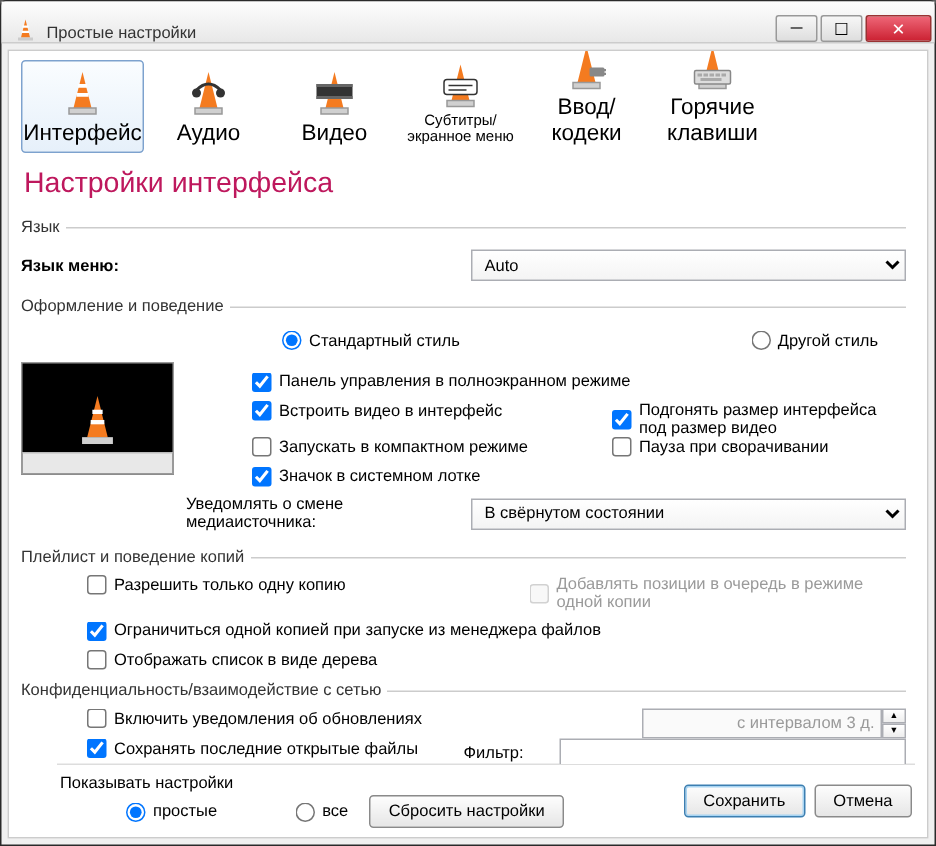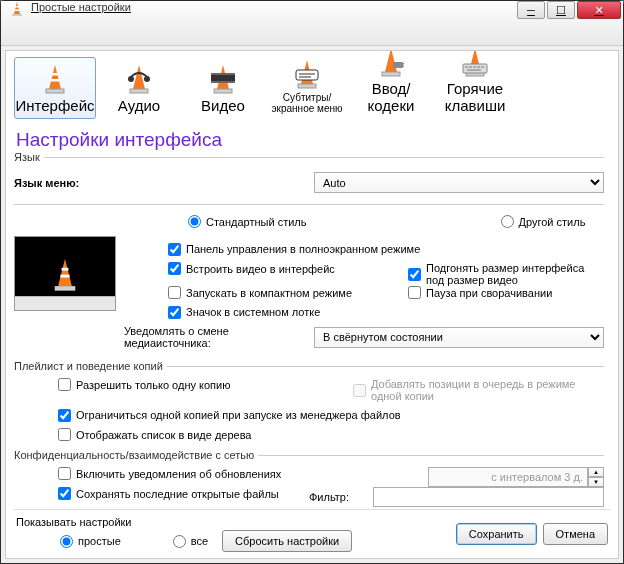--- a/index.html
+++ b/index.html
@@ -1,51 +1,51 @@
 <!DOCTYPE html>
 <html><head>
 <meta charset="utf-8">
 <style>
 * { box-sizing: border-box; margin: 0; padding: 0; font-family: "Segoe UI", Tahoma, sans-serif; font-size: 11px; }
 body { background: #5a5a5a; width: 624px; height: 564px; overflow: hidden; }
 .window { width: 624px; height: 564px; background: #f0f0f0; border: 1px solid #2a2a2a; border-radius: 4px 4px 0 0; display: flex; flex-direction: column; }
-.titlebar { height: 45px; background: linear-gradient(#fdfdfd,#e8e8e8); display: flex; align-items: flex-start; padding: 0 2px 0 8px; border-bottom: 1px solid #ccc; text-decoration: underline; }
+.titlebar { height: 28px; background: linear-gradient(#fdfdfd,#e8e8e8); display: flex; align-items: flex-end; padding: 0 2px 0 8px; border-bottom: 1px solid #ccc; }
 .titlebar .icon { width: 16px; height: 16px; margin-right: 6px; }
 .title { flex: 1; color: #333; }
 .win-btn { width: 28px; height: 18px; margin-left: 2px; border: 1px solid #999; background: linear-gradient(#f7f7f7,#dedede); border-radius: 2px; display: flex; align-items: center; justify-content: center; font-family: Arial; }
 .win-btn.close { width: 44px; background: linear-gradient(#e67,#c23); color: #fff; border-color: #933; }
 .content { flex: 1; background: #fff; margin: 4px; border: 1px solid #ccc; display: flex; flex-direction: column; padding: 6px 8px 0 8px; overflow: hidden; }
 .tabs { display: flex; gap: 2px; margin-bottom: 6px; }
 .tab { width: 82px; height: 62px; display: flex; flex-direction: column; align-items: center; justify-content: flex-end; padding: 4px 2px; border: 1px solid transparent; border-radius: 3px; cursor: pointer; }
 .tab.selected { border-color: #7da2ce; background: linear-gradient(#fafdff,#e6f0fa); }
 .tab-label { margin-top: 2px; text-align: center; font-size: 15px; }
 .cone { position: relative; width: 28px; height: 32px; }
 .cone svg { width: 100%; height: 100%; }
-h1 { font-size: 19px; font-weight: normal; color: #6d28d9; margin: 4px 0 0 2px; }
+h1 { font-size: 19px; font-weight: normal; color: #be185d; margin: 4px 0 11px 2px; }
 .scroll { flex: 1; overflow-y: auto; padding-right: 6px; }
 fieldset { border: none; border-top: 1px solid #ccc; padding: 6px 0 4px 0; margin-bottom: 4px; }
 legend { padding: 0 4px 0 0; color: #333; }
 .row { display: flex; align-items: center; margin: 3px 0; min-height: 20px; }
 .label-col { width: 300px; font-weight: bold; }
 select { flex: 1; height: 21px; border: 1px solid #abadb3; background: linear-gradient(#fff,#f4f4f4); padding: 0 4px; }
 input[type=checkbox], input[type=radio] { margin-right: 5px; vertical-align: middle; }
 .check-label { display: flex; align-items: center; padding-left: 44px; }
 .check-row { display: flex; }
 .check-col { flex: 1; }
 .radio-row { display: flex; gap: 150px; padding: 4px 0 8px 130px; }
 .preview { width: 102px; height: 75px; background: #000; border: 1px solid #999; position: relative; margin-right: 8px; }
 .preview-bar { position: absolute; bottom: 0; left: 0; right: 0; height: 14px; background: #e8e8e8; border-top: 1px solid #bbb; }
 .preview-cone { position: absolute; left: 50%; top: 50%; transform: translate(-50%,-55%); width: 32px; height: 32px; }
 .disabled { color: #9a9a9a; justify-content: flex-end; }
 .spin { display: flex; align-items: center; }
 .spin input { width: 160px; height: 20px; border: 1px solid #abadb3; text-align: right; padding: 0 4px; }
 .spin-btns { display: flex; flex-direction: column; }
 .spin-btn { width: 16px; height: 10px; border: 1px solid #abadb3; background: linear-gradient(#fff,#eee); font-size: 7px; line-height: 7px; text-align: center; }
 .text-input { flex: 1; height: 20px; border: 1px solid #abadb3; padding: 0 4px; }
-.footer { display: flex; align-items: center; padding: 6px 2px 6px 2px; border-top: 1px solid #ddd; }
+.footer { display: flex; align-items: center; padding: 6px 2px 6px 2px; border-top: 1px solid #ddd; margin-left: 24px; }
 .footer-left { display: flex; flex-direction: column; gap: 2px; }
 .footer-radios { display: flex; gap: 8px; align-items: center; }
 .btn { height: 22px; padding: 0 12px; border: 1px solid #8a8a8a; border-radius: 3px; background: linear-gradient(#fdfdfd,#e6e6e6); cursor: pointer; }
 .btn.primary { border-color: #3c7fb1; box-shadow: 0 0 0 1px #a8d4f2 inset; }
 .footer .spacer { flex: 1; }
 .footer .btn { margin-left: 6px; }
 .scroll::-webkit-scrollbar { width: 16px; }
 .scroll::-webkit-scrollbar-track { background: #f0f0f0; }
 .scroll::-webkit-scrollbar-thumb { background: #cdcdcd; border: 1px solid #aaa; }
 </style>
@@ -141,20 +141,21 @@
 
       <fieldset>
         <legend>Язык</legend>
         <div class="row">
           <span class="label-col">Язык меню:</span>
           <select><option>Auto</option></select>
         </div>
       </fieldset>
 
       <fieldset>
+        <legend>Оформление и поведение</legend>
         <div class="radio-row">
           <label class="check-label">
               <input type="radio" checked="" style="">
               <span>Стандартный стиль</span>
             </label>
           <label class="check-label">
               <input type="radio" style="">
               <span>Другой стиль</span>
             </label>
         </div>

